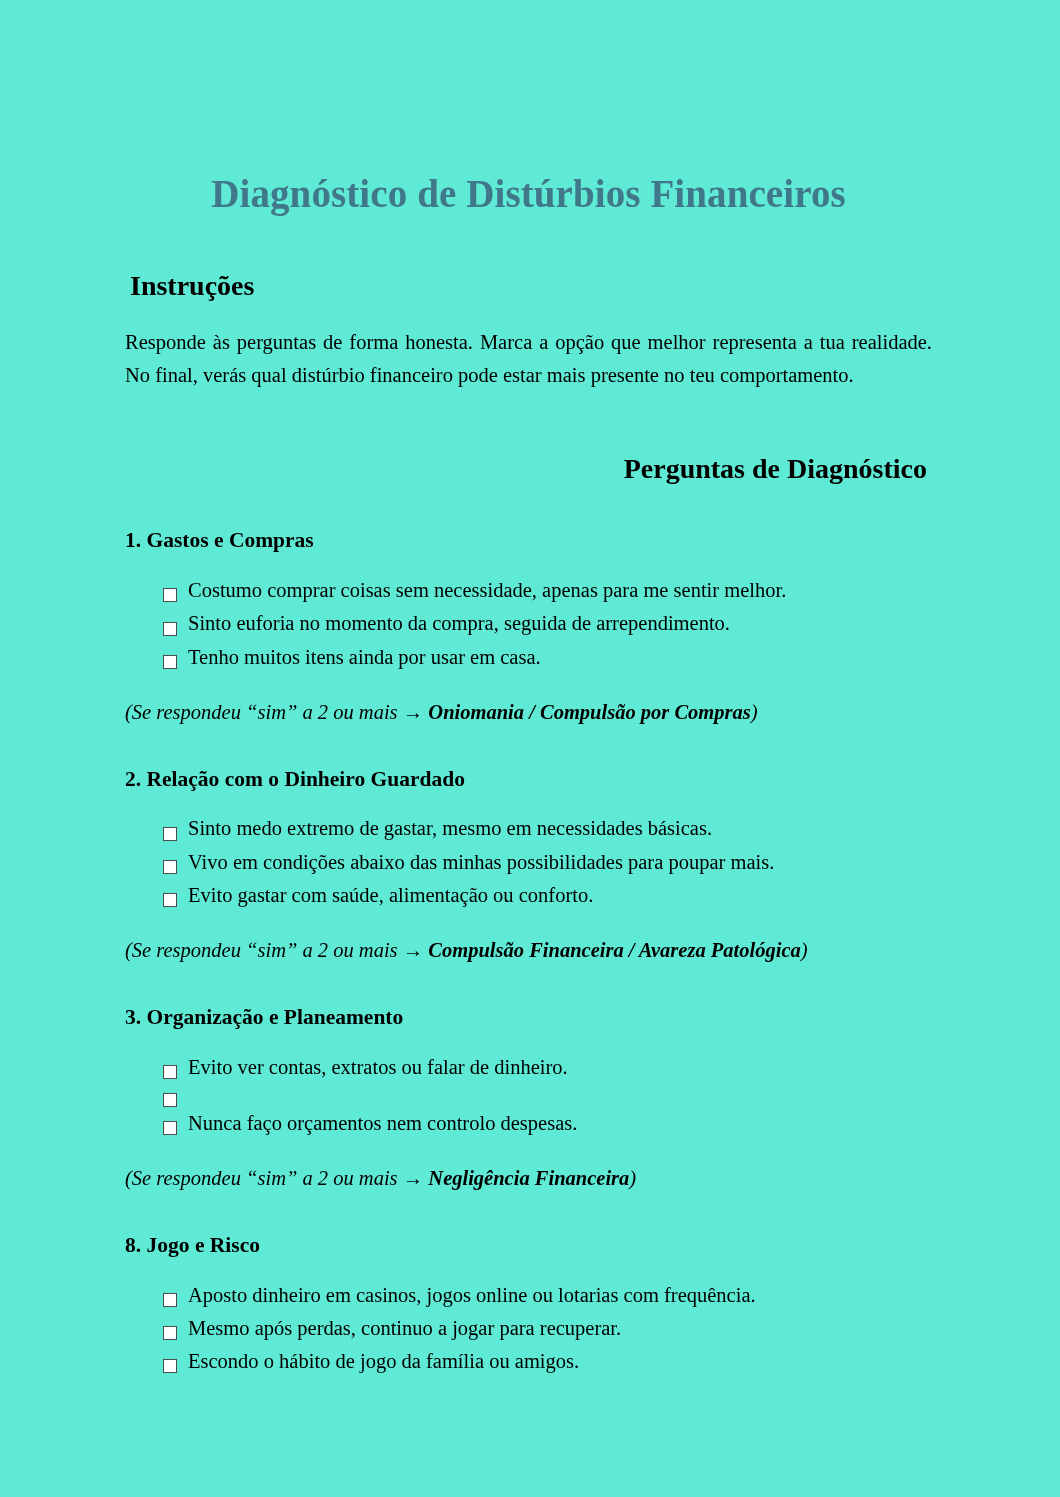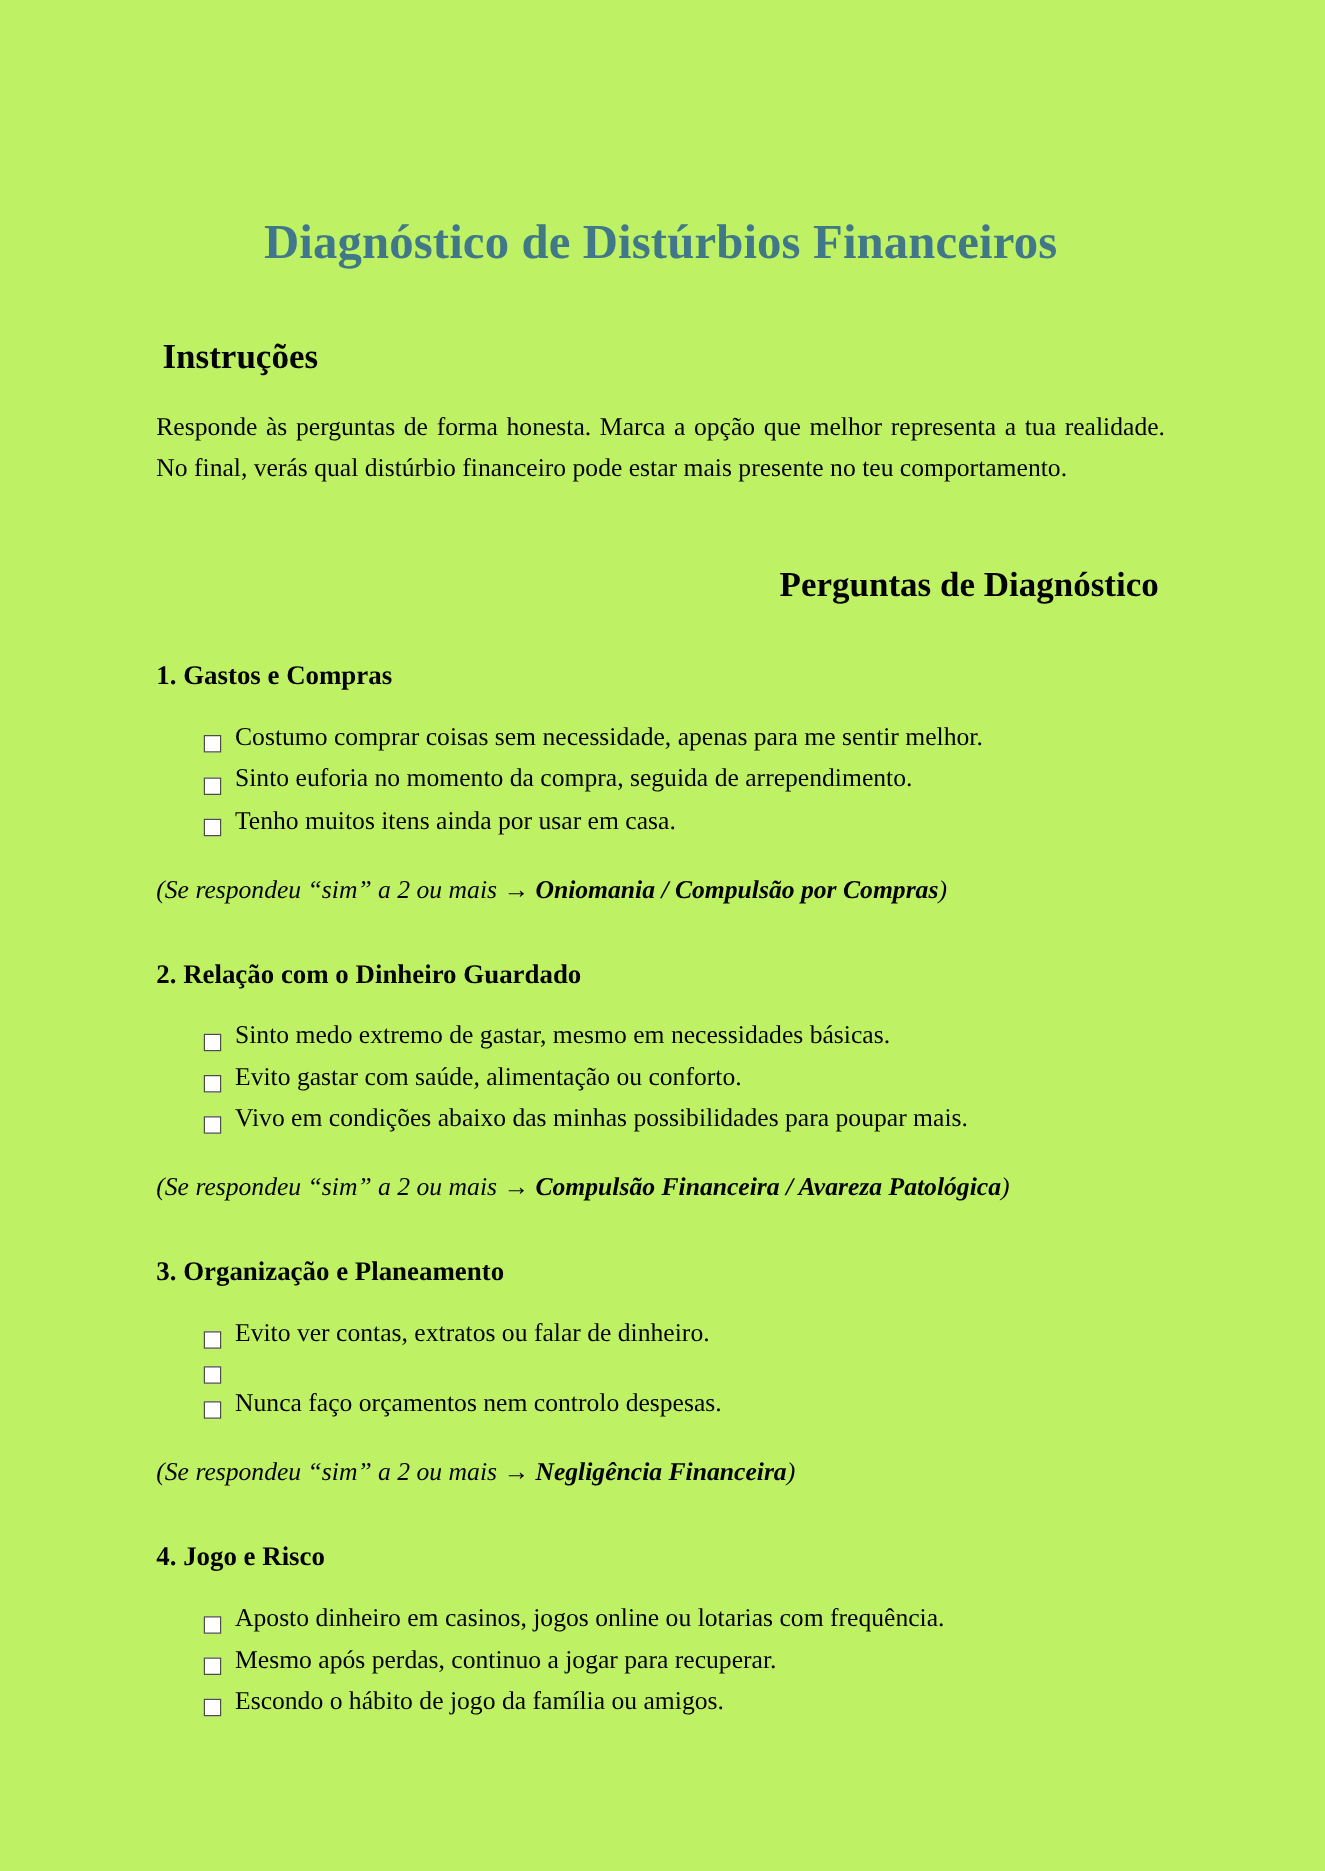--- a/index.html
+++ b/index.html
@@ -15,21 +15,21 @@
     color: #000000;
     -webkit-font-smoothing: antialiased;
   }
   .page {
     position: relative;
     width: 1060px;
     height: 1497px;
     box-sizing: border-box;
     padding: 0;
     overflow: hidden;
-    background: #bef264;
+    background: #5eead4;
   }
   .content {
     position: absolute;
     left: 125px;
     top: 0;
     width: 807px;
   }
 
   
   .doc-title {
@@ -154,25 +154,25 @@
     </p>
 
     <h3 class="h3">2. Relação com o Dinheiro Guardado</h3>
     <ul class="check-list">
       <li class="check-item">
         <span class="checkbox-glyph"></span>
         <span class="check-label">Sinto medo extremo de gastar, mesmo em necessidades básicas.</span>
       </li>
       <li class="check-item">
         <span class="checkbox-glyph"></span>
+        <span class="check-label">Vivo em condições abaixo das minhas possibilidades para poupar mais.</span>
+      </li>
+      <li class="check-item">
+        <span class="checkbox-glyph"></span>
         <span class="check-label">Evito gastar com saúde, alimentação ou conforto.</span>
-      </li>
-      <li class="check-item">
-        <span class="checkbox-glyph"></span>
-        <span class="check-label">Vivo em condições abaixo das minhas possibilidades para poupar mais.</span>
       </li>
     </ul>
     <p class="verdict">
       <span>(Se respondeu “sim” a 2 ou mais </span><span class="arrow">→</span><span class="strong"> Compulsão Financeira / Avareza Patológica</span><span>)</span>
     </p>
 
     <h3 class="h3">3. Organização e Planeamento</h3>
     <ul class="check-list">
       <li class="check-item">
         <span class="checkbox-glyph"></span>
@@ -183,21 +183,21 @@
       </li>
       <li class="check-item">
         <span class="checkbox-glyph"></span>
         <span class="check-label">Nunca faço orçamentos nem controlo despesas.</span>
       </li>
     </ul>
     <p class="verdict">
       <span>(Se respondeu “sim” a 2 ou mais </span><span class="arrow">→</span><span class="strong"> Negligência Financeira</span><span>)</span>
     </p>
 
-    <h3 class="h3">4. Jogo e Risco</h3>
+    <h3 class="h3">8. Jogo e Risco</h3>
     <ul class="check-list">
       <li class="check-item">
         <span class="checkbox-glyph"></span>
         <span class="check-label">Aposto dinheiro em casinos, jogos online ou lotarias com frequência.</span>
       </li>
       <li class="check-item">
         <span class="checkbox-glyph"></span>
         <span class="check-label">Mesmo após perdas, continuo a jogar para recuperar.</span>
       </li>
       <li class="check-item">

